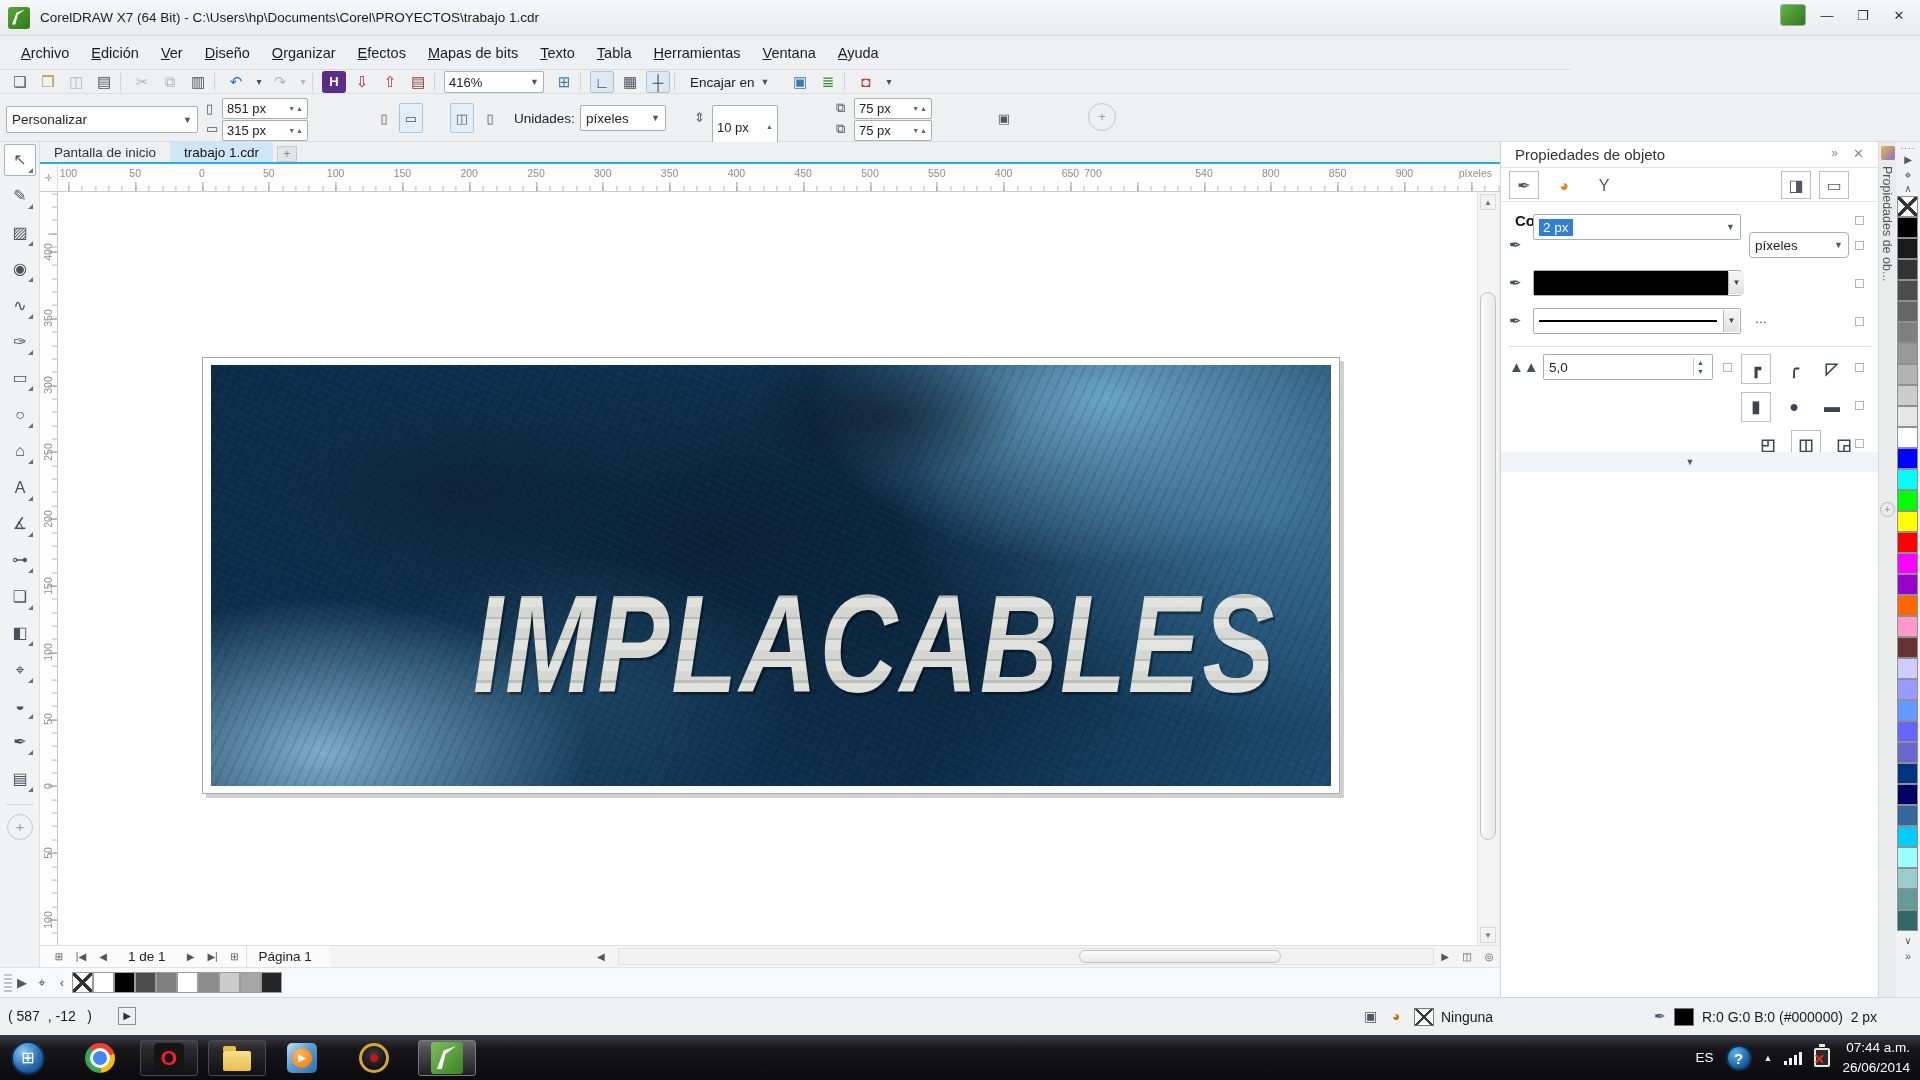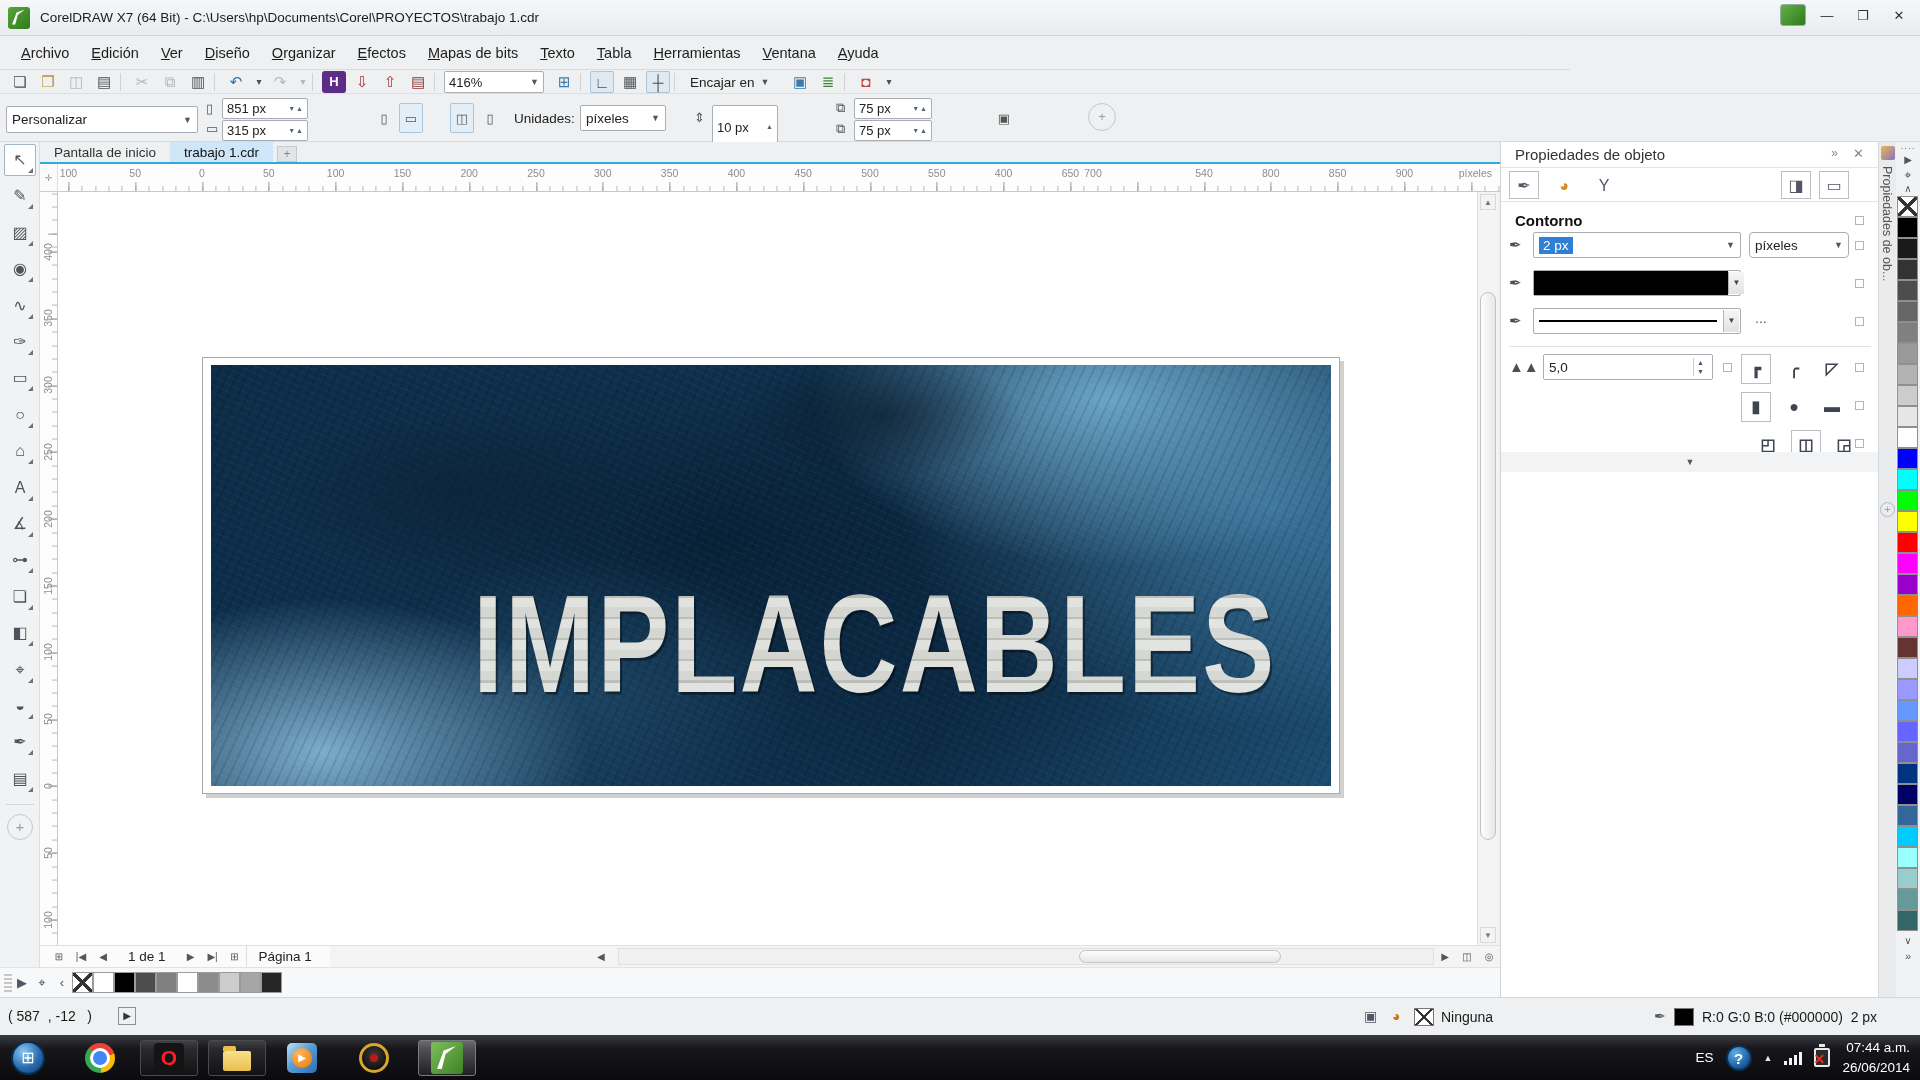--- a/index.html
+++ b/index.html
@@ -79,20 +79,21 @@
   #canvas { position:absolute; left:58px; top:192px; width:1419px; height:753px; background:#ffffff; overflow:hidden; }
   #page { position:absolute; left:144px; top:165px; width:1138px; height:437px; background:#fff; border:1px solid #a9a9a9; box-shadow:4px 4px 0 rgba(120,120,120,.35); }
   #artwork { position:absolute; left:8px; top:7px; right:8px; bottom:7px; overflow:hidden;
     background:
       radial-gradient(420px 240px at 80% 8%, rgba(110,170,205,.95), rgba(110,170,205,0) 70%),
       radial-gradient(520px 300px at 95% 35%, rgba(70,130,170,.75), transparent 72%),
       radial-gradient(380px 220px at 10% 92%, rgba(135,185,215,.9), transparent 70%),
       radial-gradient(300px 190px at 33% 78%, rgba(30,70,100,.9), transparent 72%),
       radial-gradient(700px 380px at 45% 42%, rgba(8,32,54,.96), transparent 78%),
       linear-gradient(115deg, #0c2c47, #143d5f 38%, #0d2d49 68%, #1c4c70);
+    font-style: italic;
   }
   #artwork:before { content:""; position:absolute; inset:0;
     background:
       radial-gradient(200px 90px at 60% 12%, rgba(10,25,40,.6), transparent 70%),
       radial-gradient(260px 120px at 22% 30%, rgba(12,32,52,.55), transparent 70%),
       repeating-linear-gradient(115deg, rgba(0,0,0,.10) 0 2px, transparent 2px 9px),
       repeating-linear-gradient(25deg, rgba(255,255,255,.035) 0 1px, transparent 1px 7px);
   }
   #art-title { position:absolute; left:262px; top:208px; font-weight:bold; font-size:106px; line-height:1;
     letter-spacing:2px; transform:scale(1.02,1.32); transform-origin:left top;
@@ -517,21 +518,21 @@
         <div class="dtab" style="left: 48px; color: rgb(216, 138, 29);">◕</div>
         <div class="dtab" style="left: 88px;">Υ</div>
         <div class="dtab sel" style="left: 318px;">▭</div>
         <div class="dtab sel" style="left: 280px;">◨</div>
       </div>
 
     <div style="position:absolute;left:14px;top:70px;font-size:15px;font-weight:bold;color:#111;">Contorno</div>
     <div class="mini-check" style="right:14px;top:74px;"></div>
 
     <div class="dicon" style="top:94px;">✒</div>
-    <div class="dcombo" style="left:32px;top:90px;width:208px;">
+    <div class="dcombo" style="left:32px;top:72px;width:208px;">
       <span class="selval">2 px</span>
       <span class="caret">▼</span>
     </div>
     <div class="dcombo rounded" style="left:248px;top:90px;width:100px;">
       <span>píxeles</span>
       <span class="caret">▼</span>
     </div>
     <div class="mini-check" style="right:14px;top:99px;"></div>
 
     <div class="dicon" style="top:132px;">✒</div>

